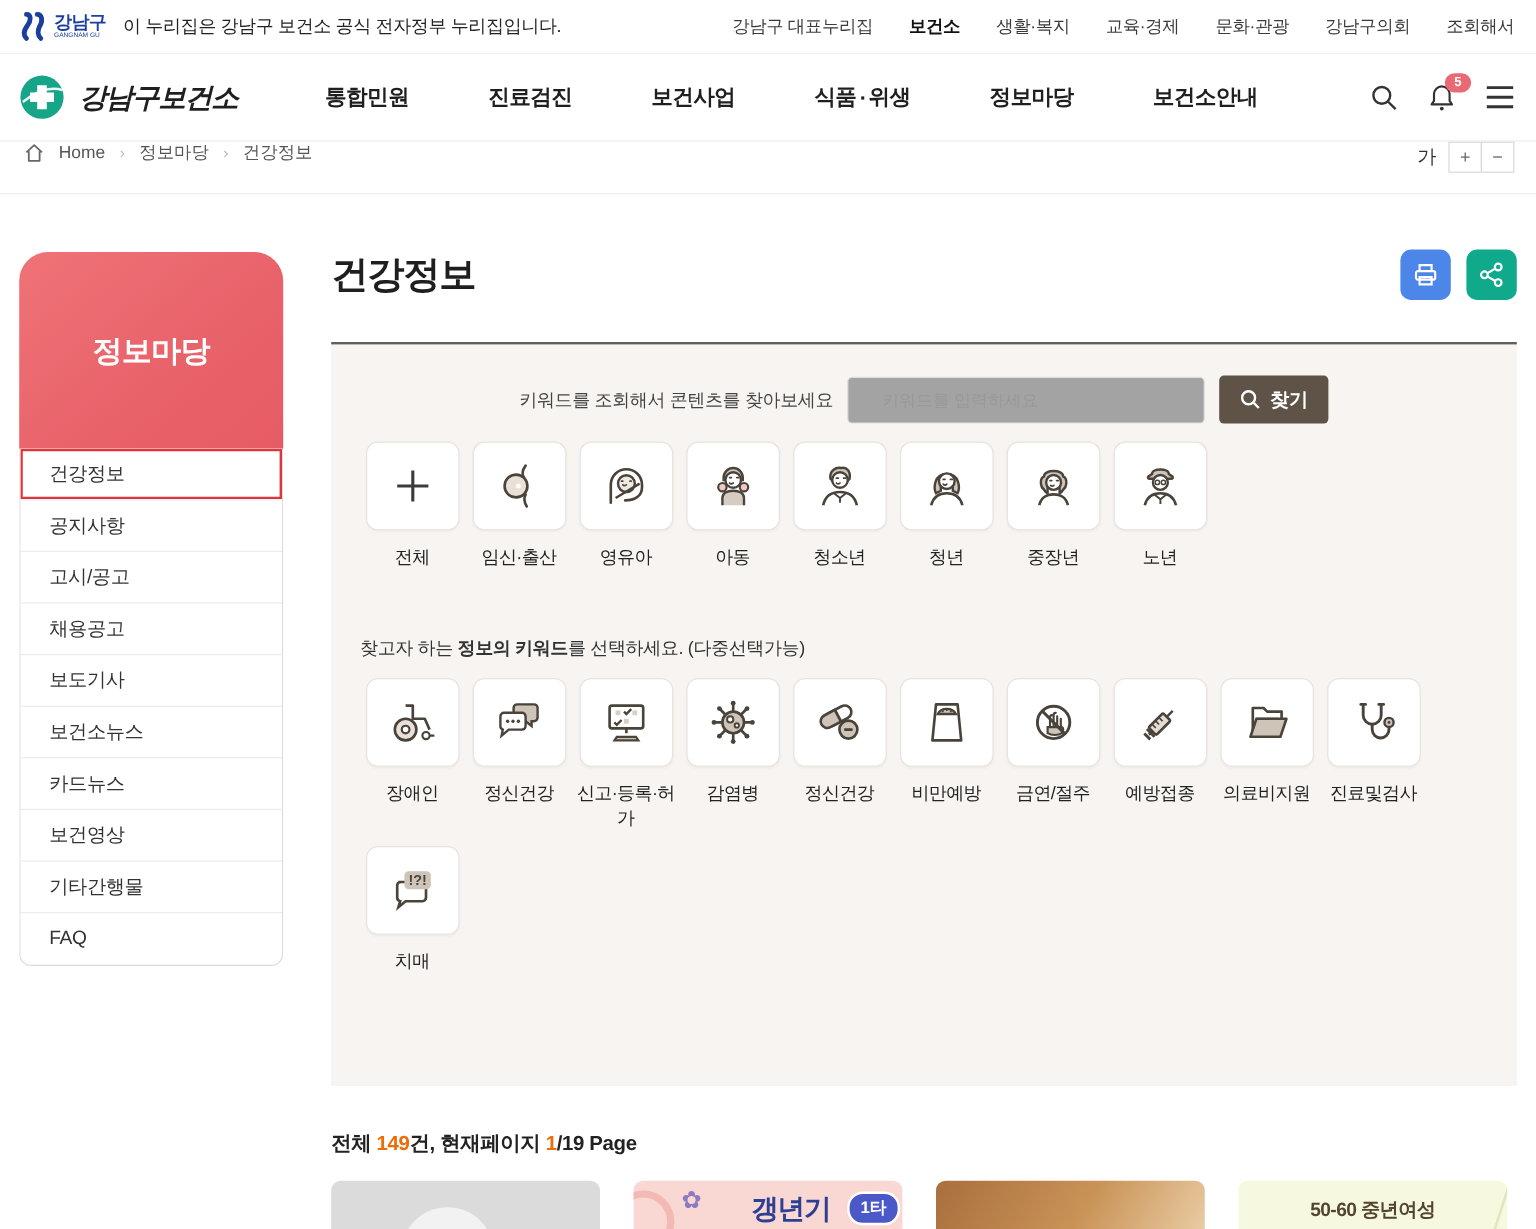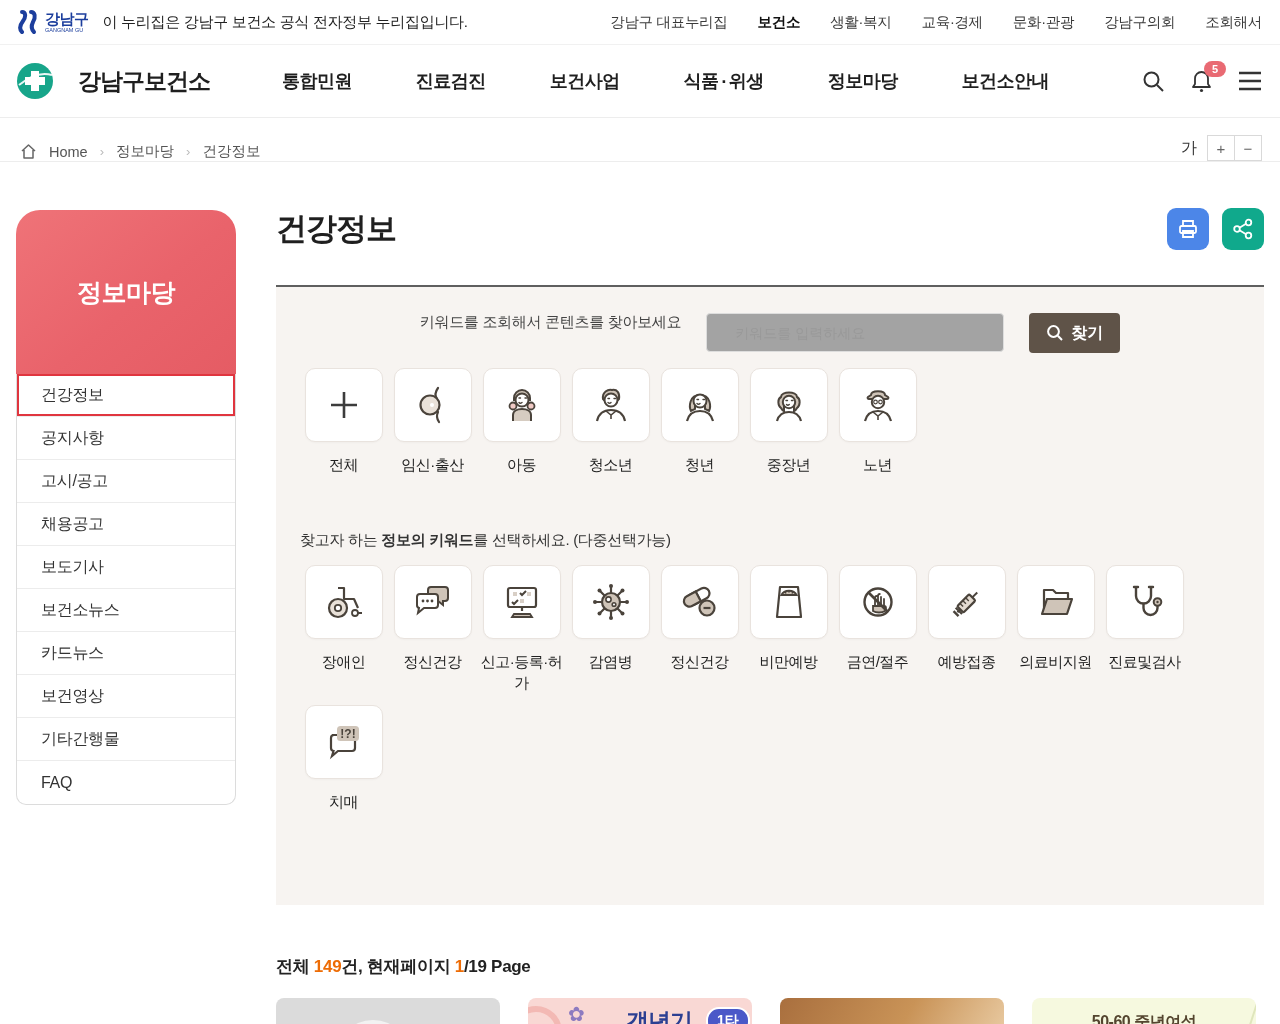--- a/index.html
+++ b/index.html
@@ -16,33 +16,33 @@
   .gu-text { display:flex; flex-direction:column; line-height:1; }
   .gu-text b { font-size:15px; color:#1c3e9d; letter-spacing:-0.5px; }
   .gu-text i { font-style:normal; font-size:5.5px; color:#1c3e9d; margin-top:2px; }
   .tagline { margin-left:14px; font-size:15px; font-weight:400; color:#222; letter-spacing:-0.3px; }
   .topbar-links { display:flex; align-items:center; }
   .topbar-links a { margin-left:30px; font-size:14.5px; color:#3a3a3a; letter-spacing:-0.3px; }
   .topbar-links a.active { font-weight:700; color:#111; }
 
   
   .header { height:72px; display:flex; align-items:center; padding:0 18px 0 16px; }
-  .site-logo { display:flex; align-items:center; gap:24px; }
+  .site-logo { display:flex; align-items:center; gap:12px;font-style:italic; }
   .site-name { font-size:23px; font-weight:700; color:#1f1f1f; letter-spacing:-1px; }
   .main-nav { flex:1; display:flex; justify-content:space-around; margin:0 60px 0 40px; }
   .main-nav a { font-size:18px; font-weight:700; color:#1f1f1f; letter-spacing:-0.5px;font-family:Liberation Mono, monospace; }
   .header-icons { display:flex; align-items:center; gap:24px; }
   .hicon { position:relative; background:none; border:none; display:flex; align-items:center; }
   .badge { position:absolute; top:-8px; right:-12px; min-width:22px; height:16px; padding:0 5px;
     background:#e96a73; color:#fff; font-size:11px; font-weight:700; border-radius:8px;
     display:flex; align-items:center; justify-content:center; }
 
   
   .crumb-bar { height:45px; border-top:1px solid #ededed; border-bottom:1px solid #ededed;
-    display:flex; align-items:flex-end; justify-content:space-between; padding:0 18px 0 20px; }
+    display:flex; align-items:flex-start; justify-content:space-between; padding:0 18px 0 20px; }
   .crumbs { display:flex; align-items:center; gap:12px; font-size:14.5px; color:#555; }
   .crumb-sep { color:#bbb; font-size:13px; }
   .font-controls { display:flex; align-items:center; }
   .font-size-label { font-size:16px; color:#333; margin-right:10px; }
   .font-controls button { width:28px; height:26px; background:#fff; border:1px solid #d9d9d9;
     color:#666; font-size:15px; line-height:1; }
   .font-controls button + button { margin-left:-1px; }
 
   
   .sidebar { position:absolute; left:16px; top:210px; width:220px; }
@@ -63,38 +63,38 @@
   .page-title { font-size:31px; font-weight:700; color:#1f1f1f; letter-spacing:-1px; }
   .action-btns { display:flex; gap:13px; }
   .icon-btn { width:42px; height:42px; border:none; border-radius:9px;
     display:flex; align-items:center; justify-content:center; }
   .print-btn { background:#4c86e8; }
   .share-btn { background:#10a98c; }
 
   
   .filter-section { margin-top:27px; height:620px; background:#f7f4f1; border-top:2px solid #5f5f5f;
     padding:26px 0 0 0; }
-  .search-row { display:flex; align-items:flex-start; justify-content:center; gap:25px; }
+  .search-row { display:flex; align-items:center; justify-content:center; gap:12px; }
   .search-label { font-size:15px; color:#444; letter-spacing:-0.3px; }
   .search-input { width:298px; height:39px; border:1px solid #ddd; border-radius:4px;
     padding:0 28px; font-size:14px; color:#333; background:#a3a3a3; }
   .search-input::placeholder { color:#999; }
   .search-btn { height:40px; padding:0 17px; background:#5f5348; border:none; border-radius:4px;
     color:#fff; font-size:16px; font-weight:700; display:flex; align-items:center; gap:7px; }
   .filter-label { margin:44px 0 0 24px; font-size:15px; color:#333; letter-spacing:-0.3px; }
   .filter-label b { font-weight:700; }
   .tile-row { display:flex; flex-wrap:wrap; margin:15px 0 0 23px; }
   .tile-item { width:89px; display:flex; flex-direction:column; align-items:center; margin-bottom:12px; }
   .tile { width:78px; height:74px; background:#fff; border:1px solid #e9e3de; border-radius:10px;
     display:flex; align-items:center; justify-content:center; box-shadow:0 1px 2px rgba(0,0,0,0.03); }
   .tile-label { margin-top:13px; font-size:15px; color:#222; text-align:center; line-height:1.35;
     letter-spacing:-0.5px; }
 
   
-  .results-line { margin-top:50px; font-size:17px; font-weight:700; color:#222; letter-spacing:-0.3px; }
+  .results-line { margin-top:36px; font-size:17px; font-weight:700; color:#222; letter-spacing:-0.3px; }
   .results-line .hl { color:#ed6c05; }
   .cards-row { display:flex; gap:28px; margin-top:20px; }
   .card { width:224px; height:140px; border-radius:8px 8px 0 0; position:relative; overflow:hidden; }
   .card-gray { background:#dbdbdb; }
   .card-gray .circle { position:absolute; left:58px; top:22px; width:78px; height:78px;
     border-radius:50%; background:#f2f2f2; }
   .card-pink { background:#f9d8d4; }
   .card-pink .flower { position:absolute; left:40px; top:4px; color:#8d7bc0; font-size:20px; }
   .card-pink .ring { position:absolute; left:-18px; top:8px; width:52px; height:52px;
     border-radius:50%; border:6px solid #f3b9b4; }
@@ -276,20 +276,33 @@
                 <circle cx="21" cy="22" r="2" fill="#fff"></circle>
               </svg>
             </span>
         </button>
         <span class="tile-label">임신·출산</span>
       </div>
       <div class="tile-item">
         <button class="tile">
           <span>
               <svg width="44" height="44" viewBox="0 0 44 44">
+                <path d="M9 36 V21 a13 13 0 0 1 26 0 v2 c0 8 -7 11 -14 11" stroke="#4a433b" stroke-width="2.2" fill="none" stroke-linecap="round"></path>
+                <circle cx="22" cy="20" r="7" fill="#efe8e0" stroke="#4a433b" stroke-width="2"></circle>
+                <path d="M13 32 L33 20" stroke="#4a433b" stroke-width="2"></path>
+                <path d="M19 21 q1 1.5 3 0 M18 18 h1 M25 18 h1" stroke="#4a433b" stroke-width="1.4" fill="none" stroke-linecap="round"></path>
+              </svg>
+            </span>
+        </button>
+        <span class="tile-label">영유아</span>
+      </div>
+      <div class="tile-item">
+        <button class="tile">
+          <span>
+              <svg width="44" height="44" viewBox="0 0 44 44">
                 <path d="M14 15 a8 8 0 0 1 16 0 l0 2 h-16 z" fill="#cfc4b8" stroke="#4a433b" stroke-width="2"></path>
                 <circle cx="22" cy="17" r="6.5" fill="#fff" stroke="#4a433b" stroke-width="2"></circle>
                 <circle cx="13" cy="23" r="3.5" fill="#efc9c4" stroke="#4a433b" stroke-width="1.8"></circle>
                 <circle cx="31" cy="23" r="3.5" fill="#efc9c4" stroke="#4a433b" stroke-width="1.8"></circle>
                 <path d="M13 38 v-6 c0-4 4-6 9-6 s9 2 9 6 v6" fill="#d6ccc1" stroke="#4a433b" stroke-width="2"></path>
                 <path d="M19 19.5 q1 1.5 3 0 M19 15 h1.5 M25 15 h1.5" stroke="#4a433b" stroke-width="1.4" fill="none" stroke-linecap="round"></path>
               </svg>
             </span>
         </button>
         <span class="tile-label">아동</span>

